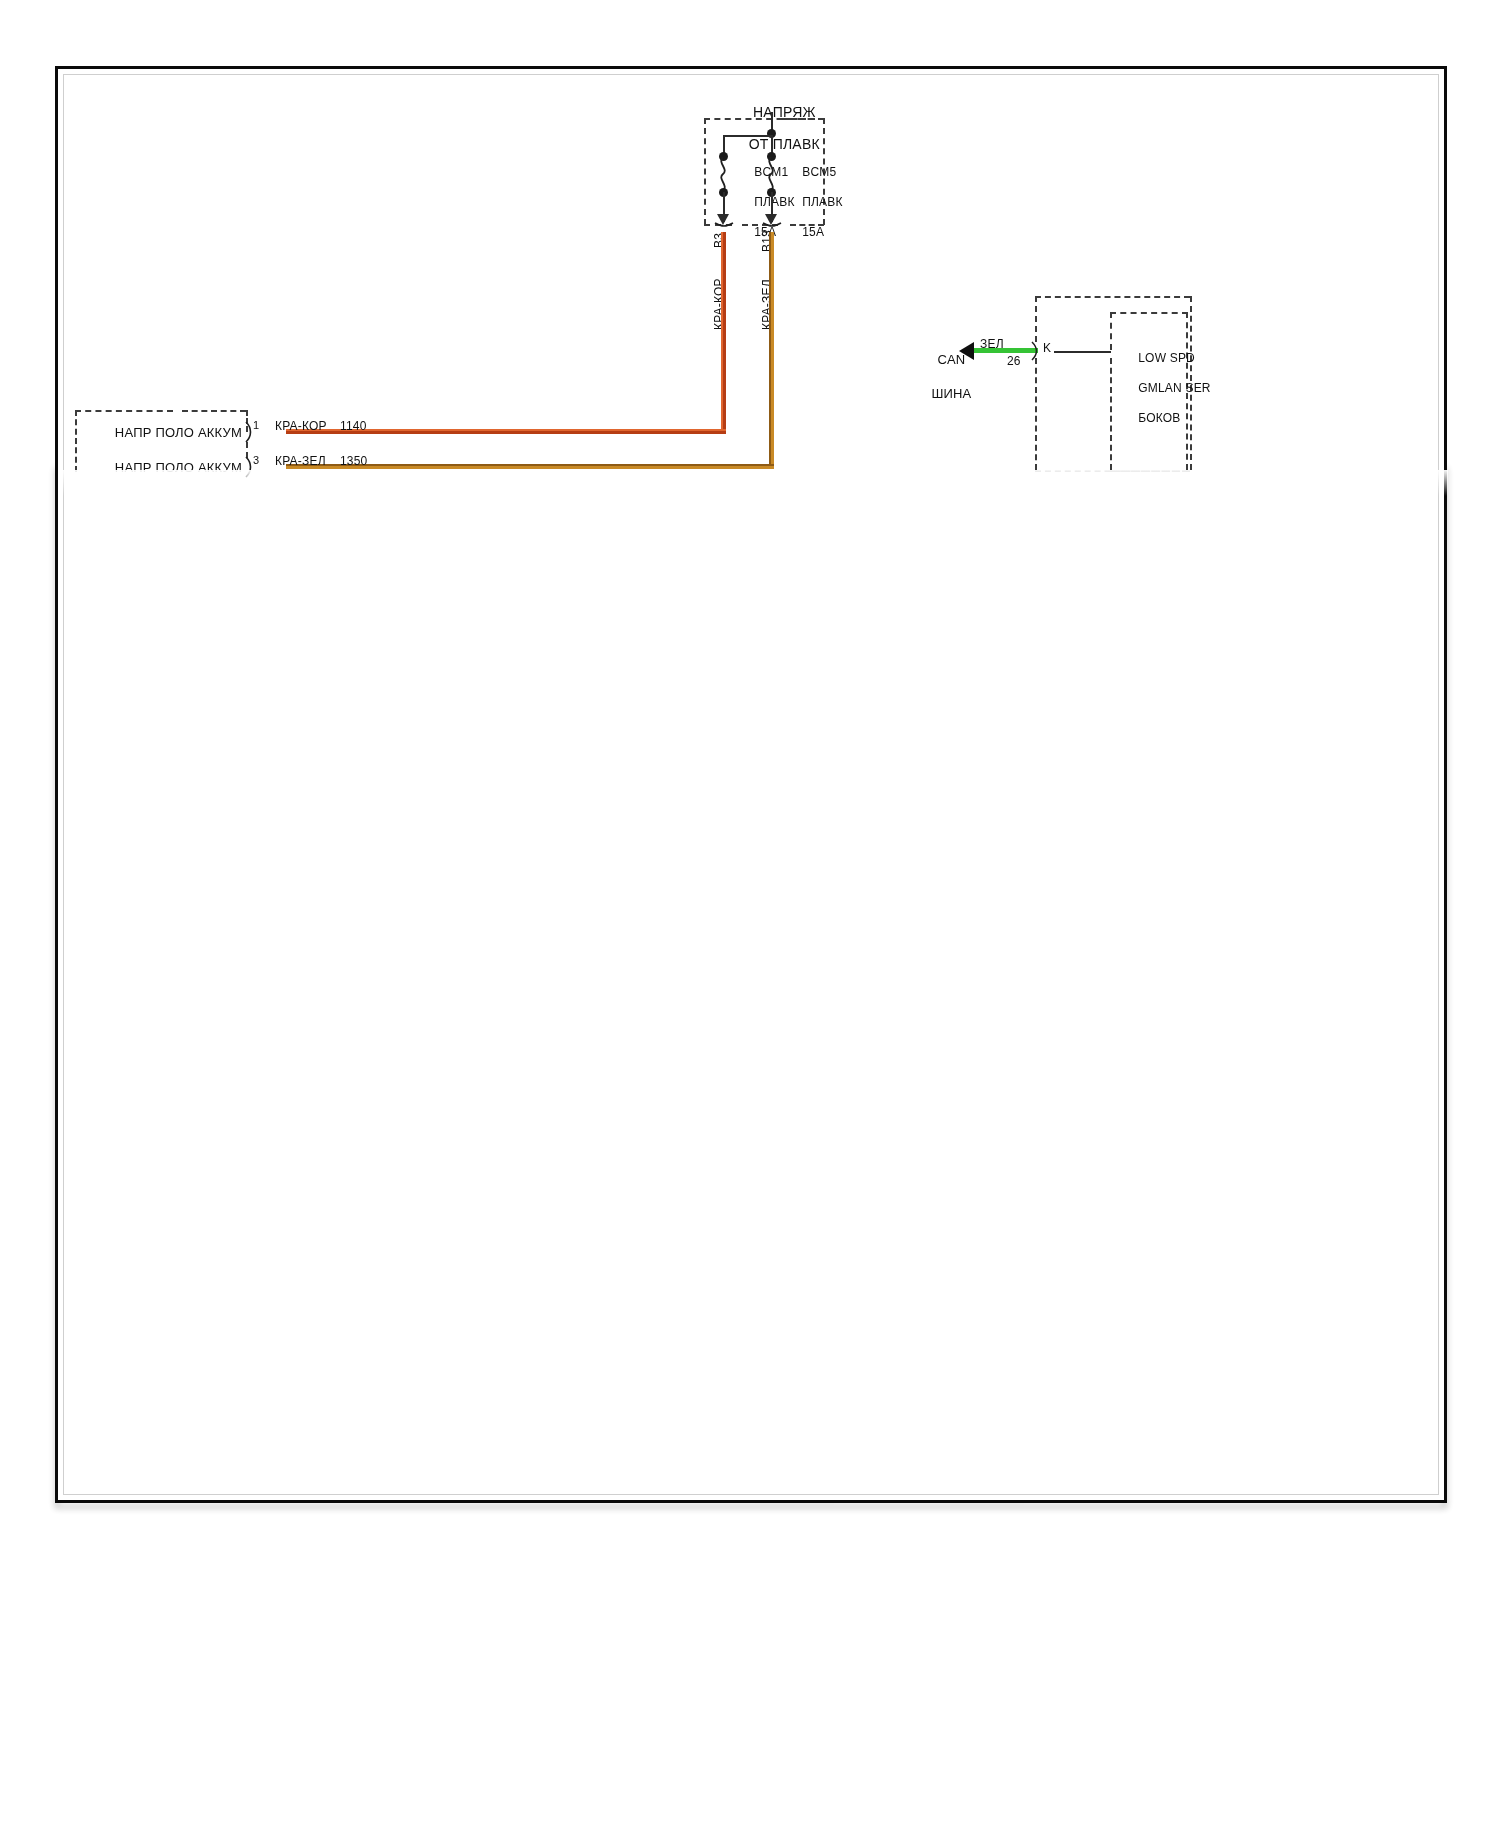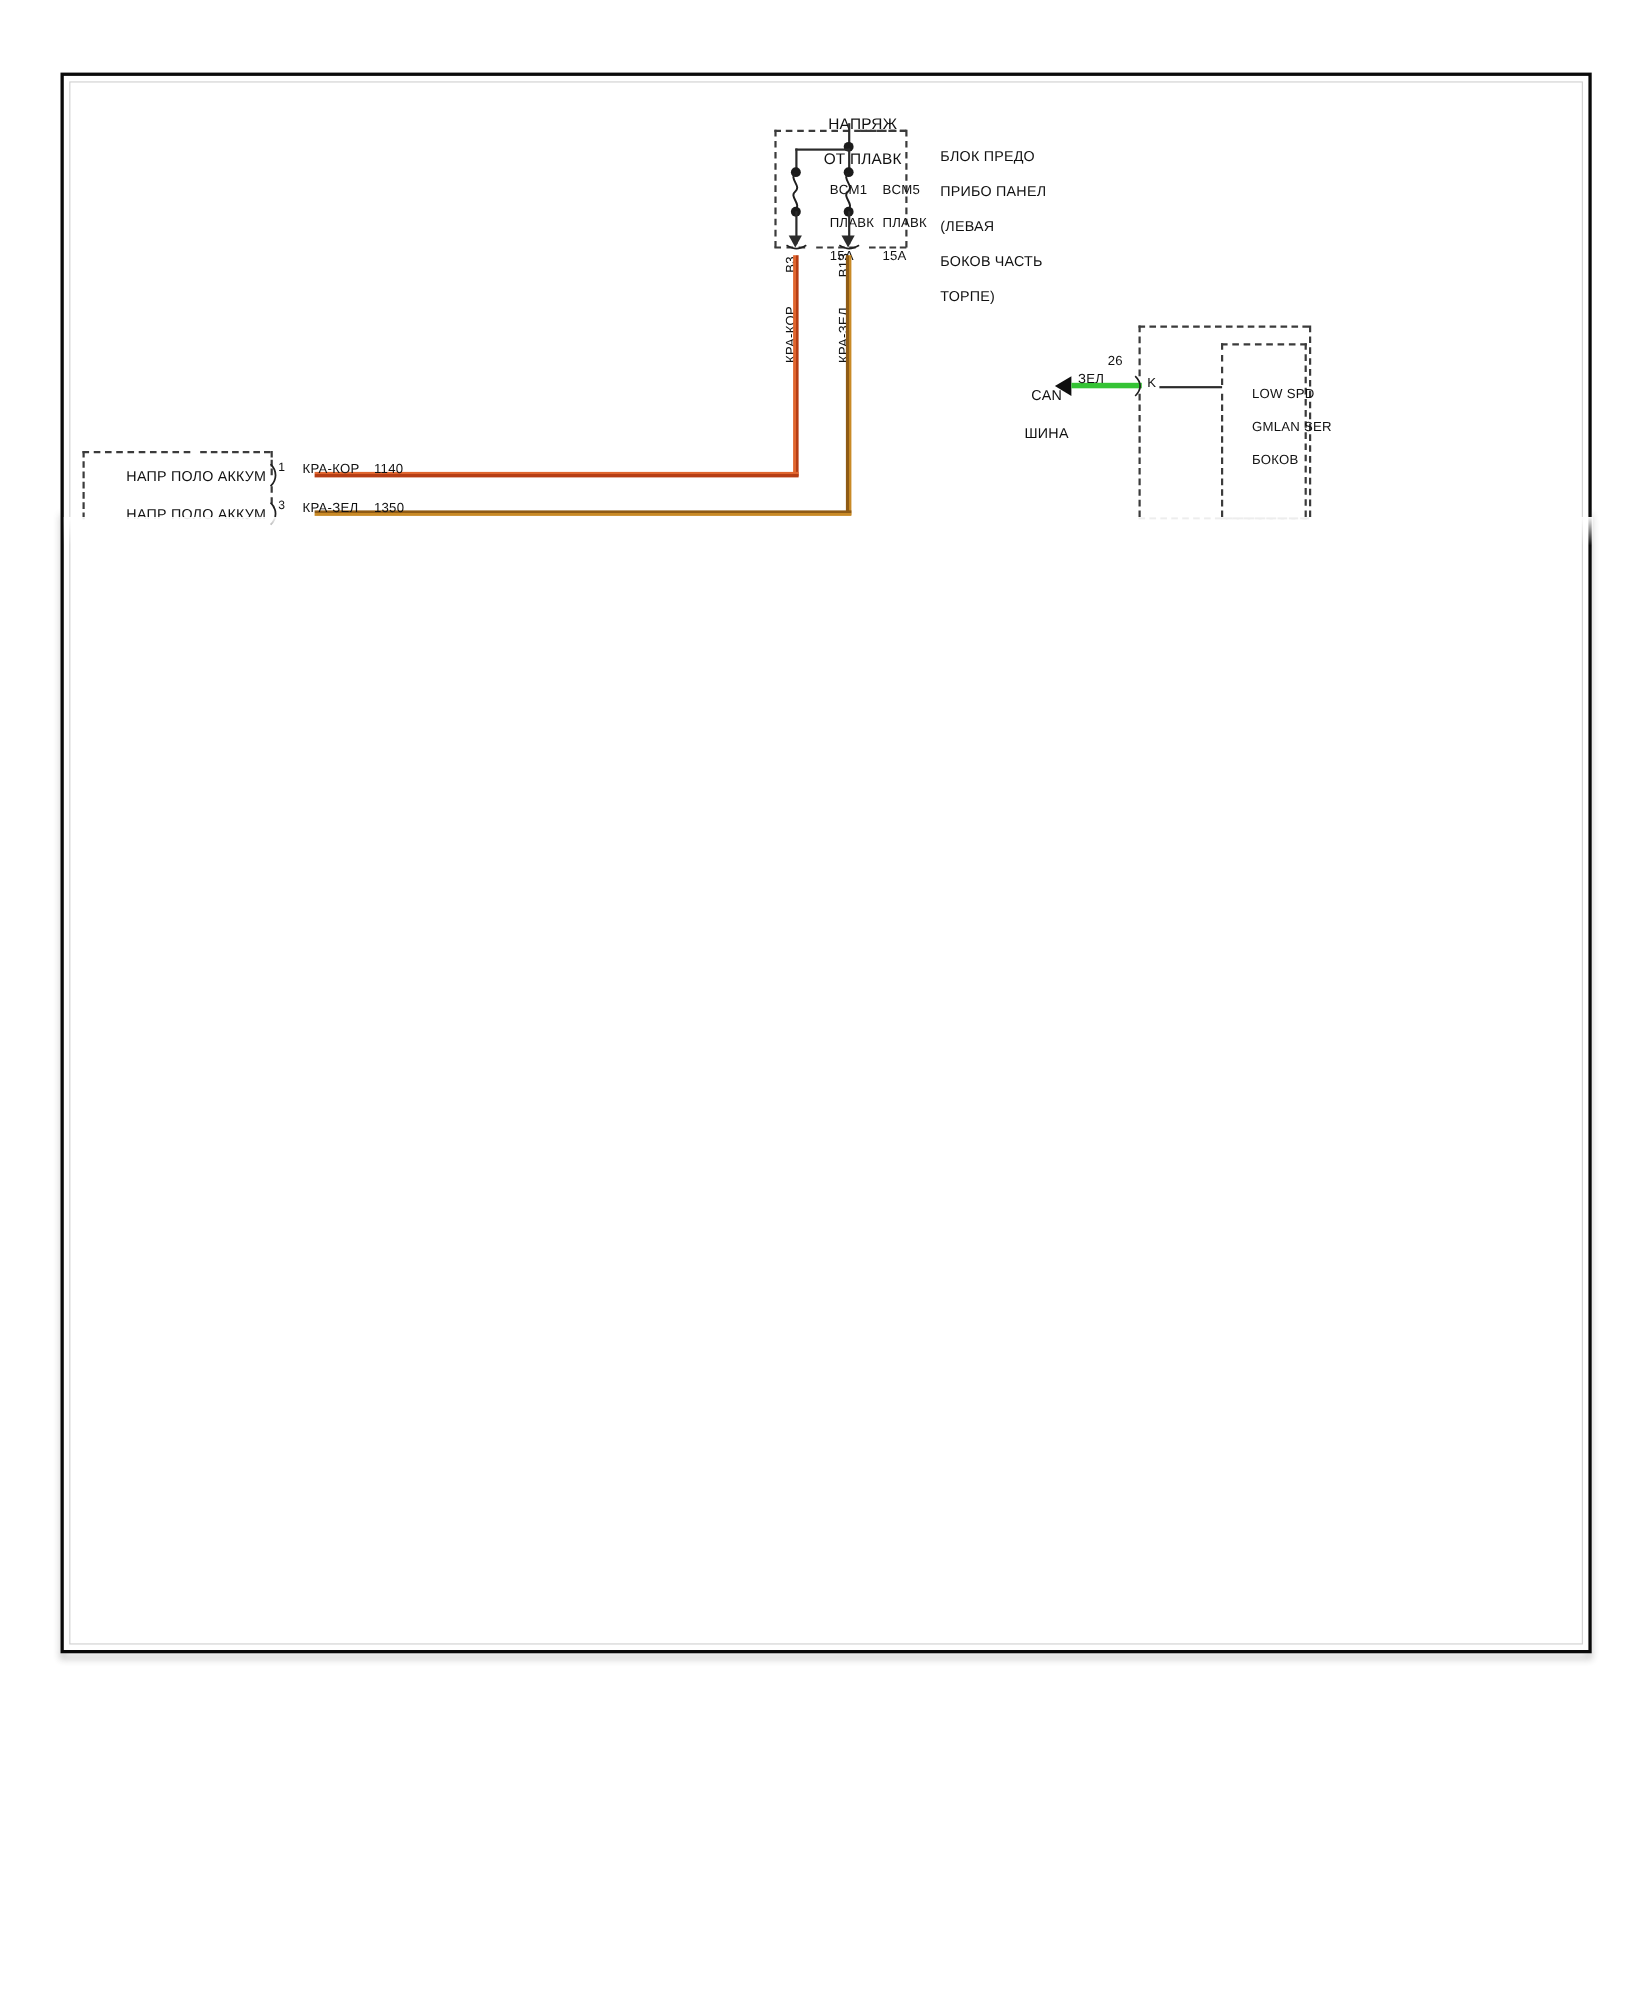--- a/index.html
+++ b/index.html
@@ -236,27 +236,20 @@
     <div>
       <div class="dash-t" style="left:704px;top:118px;width:120px;"></div>
       <div class="dash-t" style="left:782px;top:118px;width:42px;"></div>
       <div class="dash-b" style="left:704px;top:224px;width:28px;"></div>
       <div class="dash-b" style="left:742px;top:224px;width:36px;"></div>
       <div class="dash-b" style="left:790px;top:224px;width:34px;"></div>
       <div class="dash-l" style="left:704px;top:118px;height:107px;"></div>
       <div class="dash-r" style="left:823px;top:118px;height:107px;"></div>
     </div>
 
-    <div class="lbl" style="left:832px;top:118px;width:130px;font-size:13px;line-height:16px;">
-      <span>БЛОК ПРЕДО</span><br>
-      <span>ПРИБО ПАНЕЛ</span><br>
-      <span>(ЛЕВАЯ</span><br>
-      <span>БОКОВ ЧАСТЬ</span><br>
-      <span>ТОРПЕ)</span>
-    </div>
 
     <div class="solid-v" style="left:771px;top:112px;height:24px;"></div>
     <div class="node" style="left:767px;top:129px;"></div>
 
     <div class="solid-h" style="left:723px;top:135px;width:50px;"></div>
     <div class="solid-v" style="left:723px;top:135px;height:20px;"></div>
     <div class="solid-v" style="left:771px;top:135px;height:20px;"></div>
 
     <div class="node" style="left:719px;top:152px;"></div>
     <div class="fuse" style="left:716px;top:157px;">
@@ -339,21 +332,21 @@
     <div class="lbl sm" style="left:275px;top:453px;">КРА-ЗЕЛ</div>
     <div class="lbl sm" style="left:340px;top:453px;">1350</div>
 
     <div class="lbl c" style="left:900px;top:334px;width:80px;font-size:13px;line-height:17px;">
       <span>CAN</span><br>
       <span>ШИНА</span>
     </div>
     <div class="arrow-left" style="left:959px;top:342px;"></div>
     <div class="w w-gn-h" style="left:974px;top:348px;width:64px;"></div>
     <div class="lbl sm" style="left:980px;top:336px;">ЗЕЛ</div>
-    <div class="lbl sm" style="left:1007px;top:320px;">26</div>
+    <div class="lbl sm" style="left:1007px;top:353px;">26</div>
 
     <div>
       <div class="dash-t" style="left:1035px;top:296px;width:155px;"></div>
       <div class="dash-l" style="left:1035px;top:296px;height:46px;"></div>
       <div class="dash-l" style="left:1035px;top:358px;height:112px;"></div>
       <div class="dash-r" style="left:1190px;top:296px;height:174px;"></div>
       <div class="dash-b" style="left:1035px;top:470px;width:155px;"></div>
     </div>
 
     <div class="brk" style="left:1030px;top:340px;">

